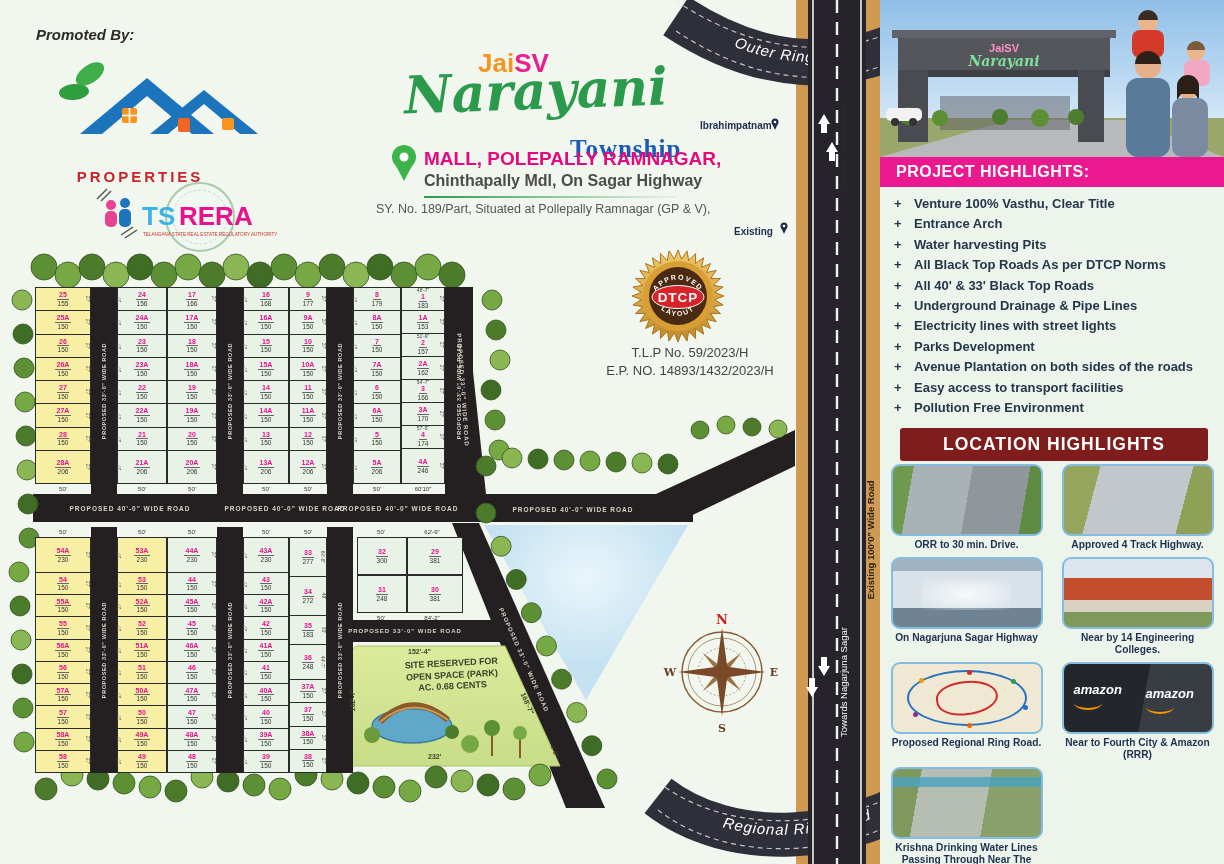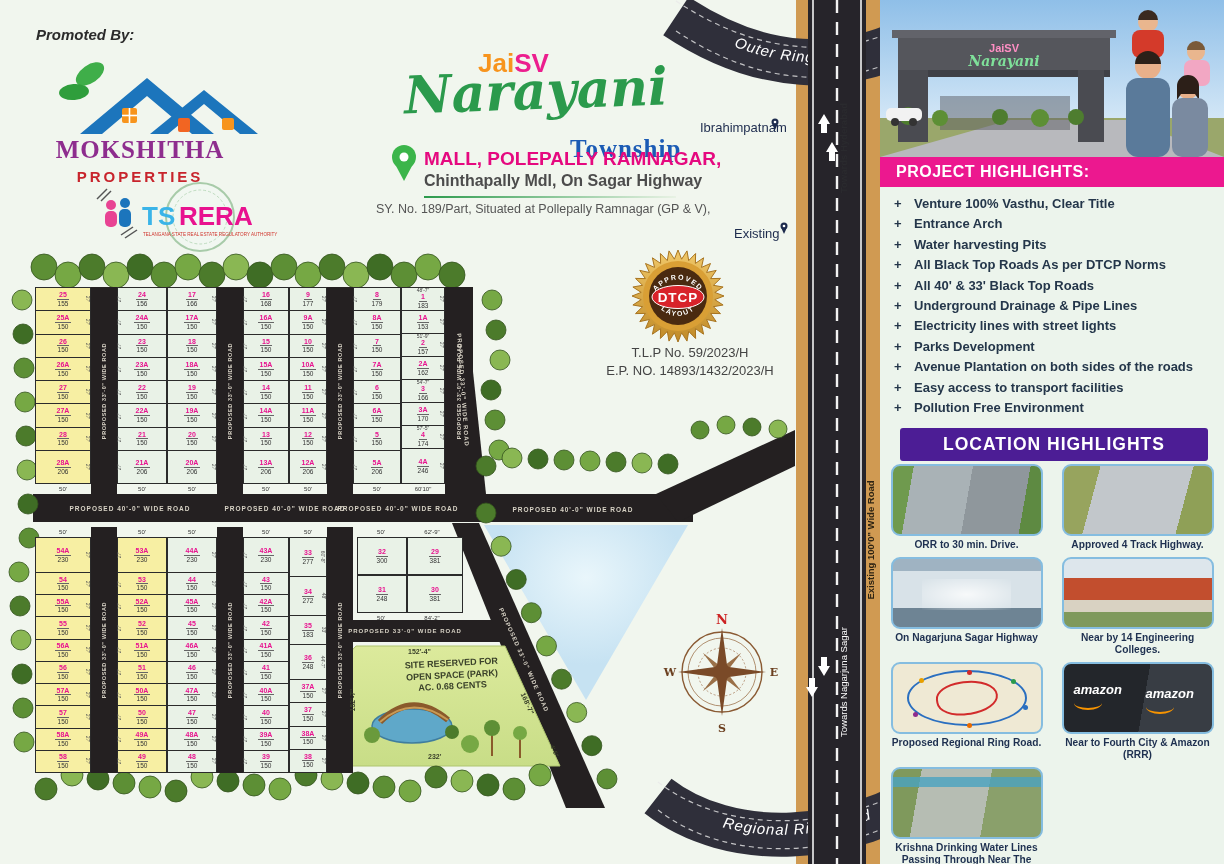--- a/index.html
+++ b/index.html
@@ -17,21 +17,21 @@
   .title-jai .jai{color:#f7941d;} .title-jai .sv{color:#ec1e8e;}
   .title-nar{left:404px;top:60px;font-family:"DejaVu Serif",serif;font-style:italic;font-weight:bold;
              font-size:52px;color:#2b9a4c;transform:rotate(-2deg);}
   .title-town{left:570px;top:122px;font-family:"Liberation Serif",serif;font-weight:bold;
               font-size:25px;letter-spacing:1px;color:#1b5bb5;margin-top:13px;}
   .loc1{left:424px;top:148px;font-size:19px;font-weight:800;color:#e5097f;}
   .loc2{left:424px;top:172px;font-size:16px;font-weight:bold;color:#4c4c4c;}
   .loc-line{left:424px;top:196px;width:252px;height:2px;background:linear-gradient(to right,#2b9a4c,#e8f2e4);}
   .svy{left:376px;width:380px;text-align:left;font-size:12.5px;color:#555;}
   .tlp{left:582px;top:344px;width:216px;text-align:center;font-size:13px;color:#444;line-height:18px;}
-  .place{font-size:13px;font-weight:normal;color:#1d2b4d;}
+  .place{font-size:10px;font-weight:bold;color:#1d2b4d;}
   
   .blk{position:absolute;display:flex;align-items:stretch;z-index:2;}
   .pcol{display:flex;flex-direction:column;}
   .cellwrap{display:flex;flex-direction:column;flex:1;border:1px solid #2b2b2b;}
   .plot-cell{flex:1;border-bottom:1px solid #2b2b2b;display:flex;flex-direction:column;align-items:center;
              justify-content:center;position:relative;overflow:visible;}
   .plot-cell:last-child{border-bottom:none;}
   .c-yellow{background:#f7efa3;} .c-green{background:#e9f2e7;}
   .plot-num{color:#e8128f;font-weight:bold;font-size:7px;line-height:1.1;border-bottom:1px solid #666;padding:0 2px;}
   .plot-area{font-size:6.5px;color:#333;line-height:1.15;}
@@ -55,21 +55,21 @@
   .vrot{position:absolute;white-space:nowrap;transform:translate(-50%,-50%) rotate(-90deg);z-index:3;}
   
   .panel{left:880px;top:0;width:344px;height:864px;background:#ecf4ec;z-index:4;}
   .photo{position:absolute;left:0;top:0;width:344px;height:157px;overflow:hidden;}
   .pink-banner{position:absolute;left:0;top:157px;width:344px;height:30px;background:#ec188f;
                color:#fff;font-weight:800;font-size:16px;line-height:30px;padding-left:16px;
                box-sizing:border-box;letter-spacing:.5px;}
   .ph-list{position:absolute;left:14px;top:194px;width:322px;}
   .ph-item{display:flex;font-size:13px;font-weight:600;color:#24364a;line-height:20.4px;}
   .ph-bullet{width:20px;flex:0 0 20px;font-weight:bold;}
-  .blue-banner{position:absolute;left:20px;top:428px;width:308px;height:33px;background:#4c1d95;
+  .blue-banner{position:absolute;left:20px;top:428px;width:308px;height:33px;background:#7f1d1d;
                border-radius:3px;color:#fff;font-weight:800;font-size:17.5px;line-height:33px;
                text-align:center;letter-spacing:1px;}
   .cards{position:absolute;left:6px;top:464px;width:332px;display:grid;
          grid-template-columns:1fr 1fr;column-gap:10px;row-gap:6px;justify-items:center;}
   .card{width:155px;}
   .thumb{width:148px;height:68px;border:2px solid #85bde0;border-radius:9px;margin:0 auto;
          position:relative;overflow:hidden;background:#dfe7ee;}
   .caption{font-size:10.2px;font-weight:bold;color:#1e3050;text-align:center;line-height:1.18;margin-top:3px;}
   .art-orr{background:linear-gradient(100deg,#6f9a4e 0 13%,#a9b2b6 13% 50%,#8f979c 50% 86%,#5e8a42 86%);}
   .art-arch{background:linear-gradient(#b9d4e8 58%,#cfd6cf 58%);}
@@ -327,21 +327,20 @@
         <line x1="26" y1="52" x2="38" y2="44" stroke="#555" stroke-width="1.5"></line>
           <line x1="30" y1="55" x2="42" y2="47" stroke="#555" stroke-width="1.5"></line>
       </g>
       <text x="47" y="42" font-size="26" font-weight="bold" fill="#3ab4e8">TS</text>
       <text x="84" y="42" font-size="26" font-weight="bold" fill="#e8128f">RERA</text>
       <text x="48" y="53" font-size="4.6" fill="#d0342c">TELANGANA STATE REAL ESTATE REGULATORY AUTHORITY</text>
     </g>
   </svg>
 
   <div class="ov promoted">Promoted By:</div>
-  <div class="ov mok-name">MOKSHITHA</div>
   <div class="ov mok-sub">PROPERTIES</div>
 
   <div class="ov title-jai">
     <span class="jai">Jai</span><span class="sv">SV</span>
   </div>
   <div class="ov title-nar">Narayani</div>
   <div class="ov title-town">Township</div>
   <div class="ov loc1">MALL, POLEPALLY RAMNAGAR,</div>
   <div class="ov loc2">Chinthapally Mdl, On Sagar Highway</div>
   <div class="ov loc-line"></div>

